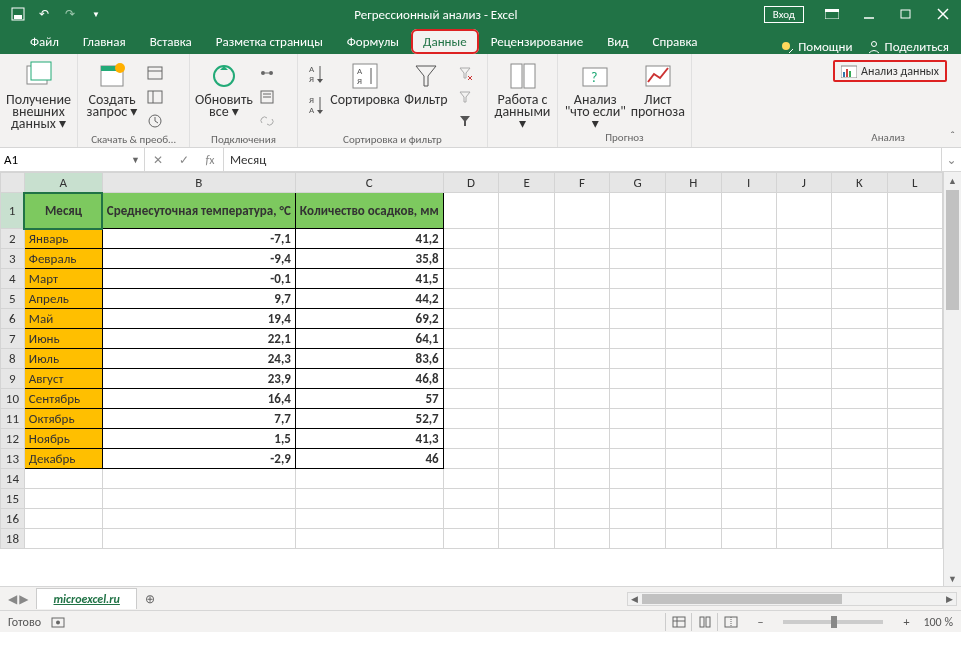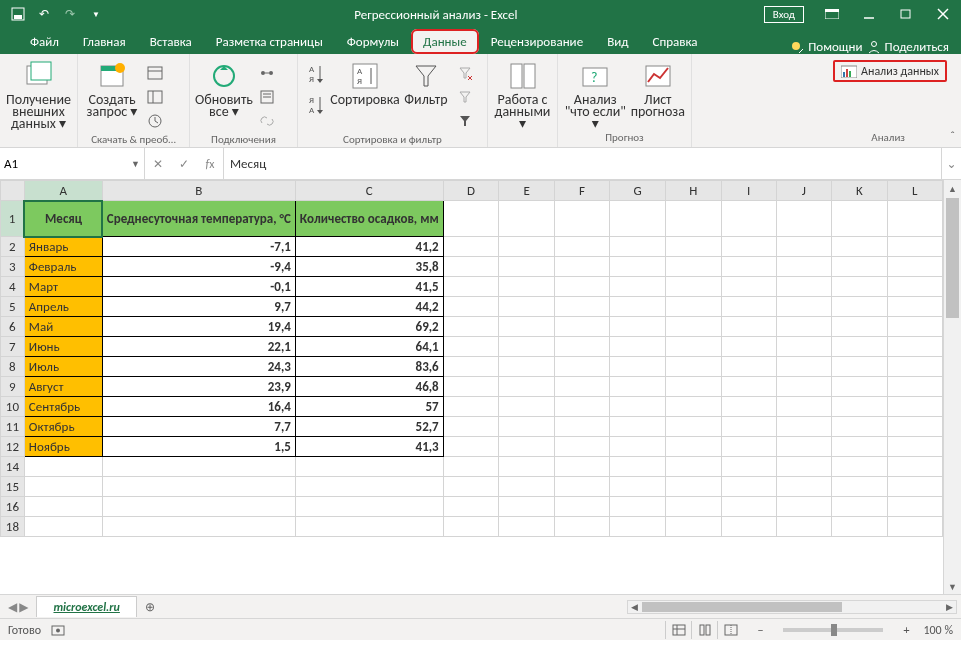--- a/index.html
+++ b/index.html
@@ -13,37 +13,37 @@
 .win-controls { display: flex; align-items: center; gap: 1px; }
 .win-controls .btn { width: 36px; height: 22px; display: flex; align-items: center; justify-content: center; cursor: pointer; }
 .sign-in { border: 1px solid #fff; padding: 1px 8px; margin-right: 10px; font-size: 11px; }
 
 
 .ribbon-tabs { height: 26px; background: #217346; display: flex; align-items: flex-end; padding-left: 18px; gap: 0; color: #fff; font-size: 13px; }
 .ribbon-tabs .tab { padding: 5px 12px 5px; cursor: pointer; }
 .ribbon-tabs .tab.active { background: #f3f2f1; color: #217346; }
 .ribbon-tabs .tab.highlighted { outline: 2px solid #d22; outline-offset: -2px; border-radius: 6px; }
 .ribbon-tabs .spacer { flex: 1; }
-.ribbon-tabs .right { display: flex; align-items: center; gap: 4px; padding-right: 12px; color: #fff; font-size: 13px; }
+.ribbon-tabs .right { display: flex; align-items: center; gap: 14px; padding-right: 12px; color: #fff; font-size: 13px; }
 .ribbon-tabs .right span { cursor: pointer; display:flex; align-items:center; gap:4px; }
 
 
 .ribbon { height: 94px; background: #f3f2f1; border-bottom: 1px solid #d6d6d6; display: flex; position: relative; }
 .group { display: flex; flex-direction: column; justify-content: space-between; border-right: 1px solid #e0e0e0; padding: 4px 6px 1px; }
 .group-row { display: flex; align-items: flex-start; gap: 4px; flex: 1; }
 .group-label { text-align: center; font-size: 11px; color: #666; padding: 1px 0 2px; }
 .bbtn { display: flex; flex-direction: column; align-items: center; justify-content: flex-start; width: 56px; cursor: pointer; padding-top:2px; }
 .bbtn .bi { width: 32px; height: 32px; }
 .bbtn .bl { font-size: 14px; text-align: center; line-height: 12px; margin-top: 2px; }
 .sbtn { width: 22px; height: 22px; display: flex; align-items: center; justify-content: center; cursor: pointer; }
 .analiz { border: 2px solid #d22; border-radius: 2px; padding: 2px 6px; display: flex; align-items: center; gap: 4px; font-size: 12px; cursor: pointer; }
 .ribbon-collapse { position: absolute; right: 6px; bottom: 4px; font-size: 12px; color: #666; cursor: pointer; }
 
 
-.formula-bar { height: 32px; border-bottom: 1px solid #d6d6d6; display: flex; align-items: stretch; background: #fff; }
+.formula-bar { height: 24px; border-bottom: 1px solid #d6d6d6; display: flex; align-items: stretch; background: #fff; }
 .name-box { width: 145px; border-right: 1px solid #d6d6d6; display: flex; align-items: center; padding: 0 4px; font-size: 13px; position:relative; }
 .name-box input { border: none; width: 100%; font-size: 13px; outline: none; }
 .name-box .dd { position:absolute; right:4px; color:#666; font-size:9px; }
 .fx-icons { display: flex; align-items: center; border-right:1px solid #d6d6d6; }
 .fx-icons div { width: 26px; display: flex; align-items: center; justify-content: center; color: #888; cursor: pointer; height:100%; }
 .formula-input { flex: 1; display: flex; align-items: center; padding: 0 6px; font-size: 13px; }
 .fb-expand { width:20px; border-left:1px solid #d6d6d6; display:flex; align-items:center; justify-content:center; color:#888; cursor:pointer; }
 
 
 .grid-wrap { position: relative; height: 414px; display:flex; }
@@ -555,20 +555,35 @@
             <td></td>
             <td></td>
             <td></td>
             <td></td>
             <td></td>
             <td></td>
             <td></td>
             <td></td>
           </tr>
           <tr>
+            <th class="rowh">13</th>
+            <td class="month">Декабрь</td>
+            <td class="num">-2,9</td>
+            <td class="num">46</td>
+            <td></td>
+            <td></td>
+            <td></td>
+            <td></td>
+            <td></td>
+            <td></td>
+            <td></td>
+            <td></td>
+            <td></td>
+          </tr>
+          <tr>
             <th class="rowh">14</th>
             <td></td>
             <td></td>
             <td></td>
             <td></td>
             <td></td>
             <td></td>
             <td></td>
             <td></td>
             <td></td>

